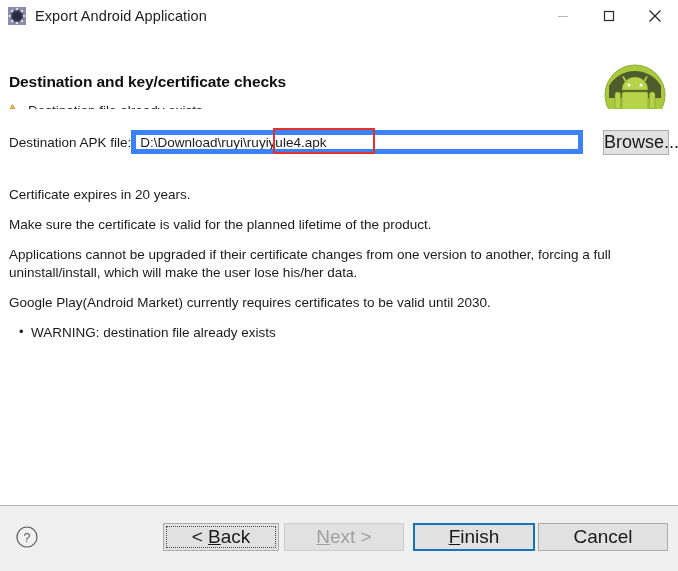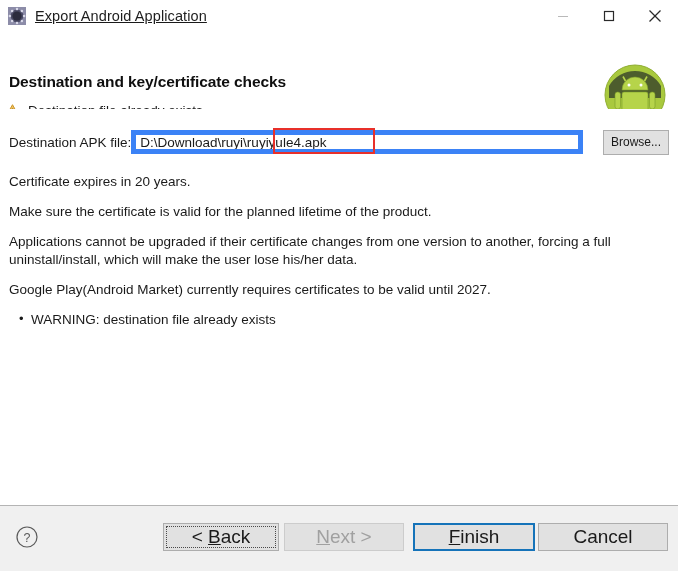--- a/index.html
+++ b/index.html
@@ -17,21 +17,20 @@
     position: relative;
   }
 
   
   .titlebar {
     height: 31px;
     background: #ffffff;
     display: flex;
     align-items: center;
     position: relative;
-    text-decoration: underline;
   }
   .titlebar-icon {
     width: 18px;
     height: 18px;
     margin-left: 8px;
     margin-right: 9px;
     flex: 0 0 auto;
     position: relative;
   }
   .titlebar-title {
@@ -140,42 +139,42 @@
     line-height: 22px;
   }
   .browse-btn {
     margin-left: 20px;
     width: 66px;
     height: 25px;
     box-sizing: border-box;
     background: #e1e1e1;
     border: 1px solid #adadad;
     font-family: "Liberation Sans", sans-serif;
-    font-size: 12px;
+    font-size: 18px;
     color: #1a1a1a;
     cursor: default;
     padding: 0;
   }
 
   
   .red-box {
     position: absolute;
     left: 273px;
     top: 19px;
     width: 102px;
     height: 26px;
     box-sizing: border-box;
     border: 2px solid #e8302a;
     pointer-events: none;
   }
 
   .paragraphs {
     position: absolute;
     left: 9px;
-    top: 64px;
+    top: 77px;
     width: 650px;
   }
   .para {
     font-size: 13.5px;
     color: #1a1a1a;
     line-height: 18px;
     margin: 0 0 12px 0;
   }
   .para.wrap { width: 645px; }
   .bullet-list {
@@ -337,21 +336,21 @@
     <input class="apk-input" type="text" value="D:\Download\ruyi\ruyiyule4.apk" style="">
     <button class="browse-btn">Browse...</button>
   </div>
 
   <div class="red-box" style="border-color: rgb(232, 48, 42);"></div>
 
   <div class="paragraphs">
     <p class="para">Certificate expires in 20 years.</p>
     <p class="para">Make sure the certificate is valid for the planned lifetime of the product.</p>
     <p class="para wrap">Applications cannot be upgraded if their certificate changes from one version to another, forcing a full uninstall/install, which will make the user lose his/her data.</p>
-    <p class="para">Google Play(Android Market) currently requires certificates to be valid until 2027.</p>
+    <p class="para">Google Play(Android Market) currently requires certificates to be valid until 2030.</p>
     <ul class="bullet-list">
       <li>WARNING: destination file already exists</li>
     </ul>
   </div>
 </div>
 
 <div class="sep-bottom"></div>
 <div class="footer"></div>
 
 <div class="help-icon">

